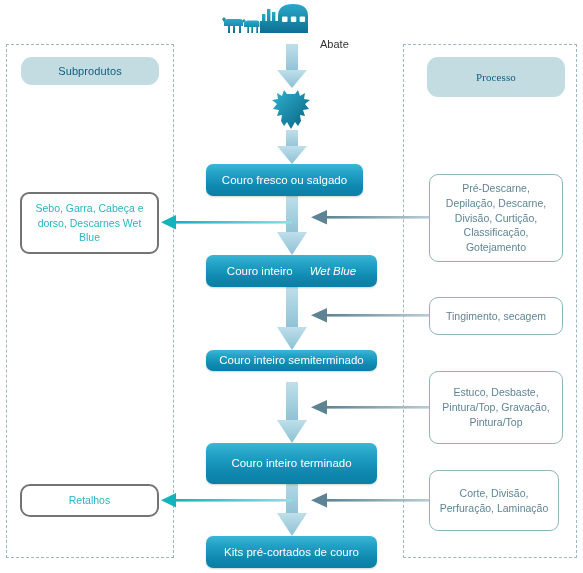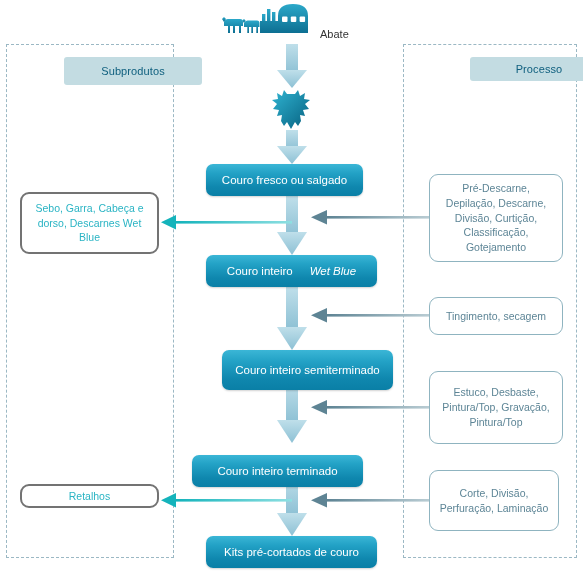--- a/index.html
+++ b/index.html
@@ -21,70 +21,69 @@
     border: 1px dashed #9bb8c4;
     background: transparent;
   }
   #col-subprodutos { left: 6px;  top: 44px; width: 168px; height: 514px; }
   #col-processo    { left: 403px;top: 44px; width: 174px; height: 514px; }
 
   
   .col-header {
     position: absolute;
     background: #c3dce2;
-    border-radius: 3px;
+    border-radius: 11px;
     color: #10607f;
     font-size: 11px;
     display: flex;
     align-items: center;
     justify-content: center;
     letter-spacing: .1px;
-    margin-left: 43px;
   }
   #hdr-subprodutos { left: 21px;  top: 57px; width: 138px; height: 28px; }
-  #hdr-processo    { left: 427px; top: 57px; width: 138px; height: 24px; }
+  #hdr-processo    { left: 427px; top: 57px; width: 138px; height: 40px; font-family: Liberation Serif, serif; }
 
   
   .proc-box {
     position: absolute;
     border-radius: 7px;
     background: linear-gradient(180deg, #3bb6d6 0%, #23a2c6 28%, #0f87ae 72%, #0a7fa6 100%);
     color: #ffffff;
     font-size: 11.5px;
     display: flex;
     align-items: center;
     justify-content: center;
     text-align: center;
     box-shadow: 0 1px 2px rgba(0,0,0,.18);
     line-height: 1.25;
   }
   .proc-box i { font-style: italic; }
   #box-fresco   { left: 206px; top: 164px; width: 157px; height: 32px; }
   #box-wetblue  { left: 206px; top: 255px; width: 171px; height: 32px; gap: 17px; }
-  #box-semi     { left: 222px; top: 350px; width: 171px; height: 40px; }
-  #box-term     { left: 192px; top: 443px; width: 171px; height: 32px; margin-top: 12px; }
+  #box-semi     { left: 206px; top: 350px; width: 171px; height: 21px; }
+  #box-term     { left: 206px; top: 443px; width: 171px; height: 41px; }
   #box-kits     { left: 206px; top: 536px; width: 171px; height: 32px; text-align: center; }
 
   
   .sub-box {
     position: absolute;
     border: 2px solid #737373;
     border-radius: 9px;
     background: #ffffff;
     color: #2ab4c4;
     font-size: 10.5px;
     line-height: 1.42;
     display: flex;
     align-items: center;
     justify-content: center;
     text-align: center;
     padding: 3px 6px;
   }
   #sub-sebo     { left: 20px; top: 192px; width: 139px; height: 62px; }
-  #sub-retalhos { left: 20px; top: 484px; width: 139px; height: 24px; }
+  #sub-retalhos { left: 20px; top: 484px; width: 139px; height: 33px; border-radius: 10px; }
 
   
   .det-box {
     position: absolute;
     border: 1px solid #8fb4c0;
     border-radius: 9px;
     background: #ffffff;
     color: #5d8596;
     font-size: 10.5px;
     line-height: 1.42;
@@ -95,21 +94,21 @@
     padding: 3px 6px;
   }
   #det-1 { left: 429px; top: 174px; width: 134px; height: 88px; }
   #det-2 { left: 429px; top: 297px; width: 134px; height: 38px; }
   #det-3 { left: 429px; top: 371px; width: 134px; height: 73px; }
   #det-4 { left: 429px; top: 470px; width: 130px; height: 61px; }
 
   
   #label-abate {
     position: absolute;
-    left: 320px; top: 28px;
+    left: 320px; top: 38px;
     font-size: 11px;
     color: #333333;
   }
 
   
   .icon-wrap { position: absolute; }
   #icon-abate { left: 222px; top: 2px; width: 100px; height: 40px; }
   #icon-hide  { left: 267px; top: 88px; width: 48px; height: 44px; }
 
   svg { display: block; overflow: visible; }

